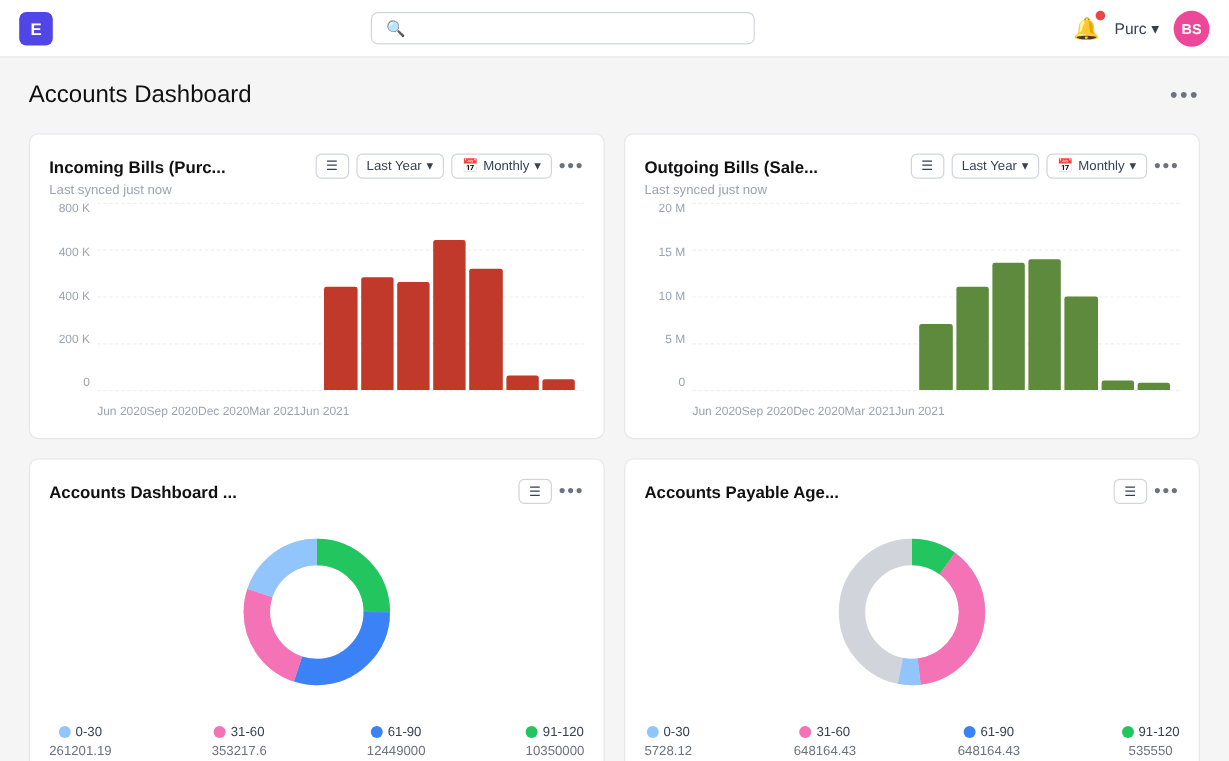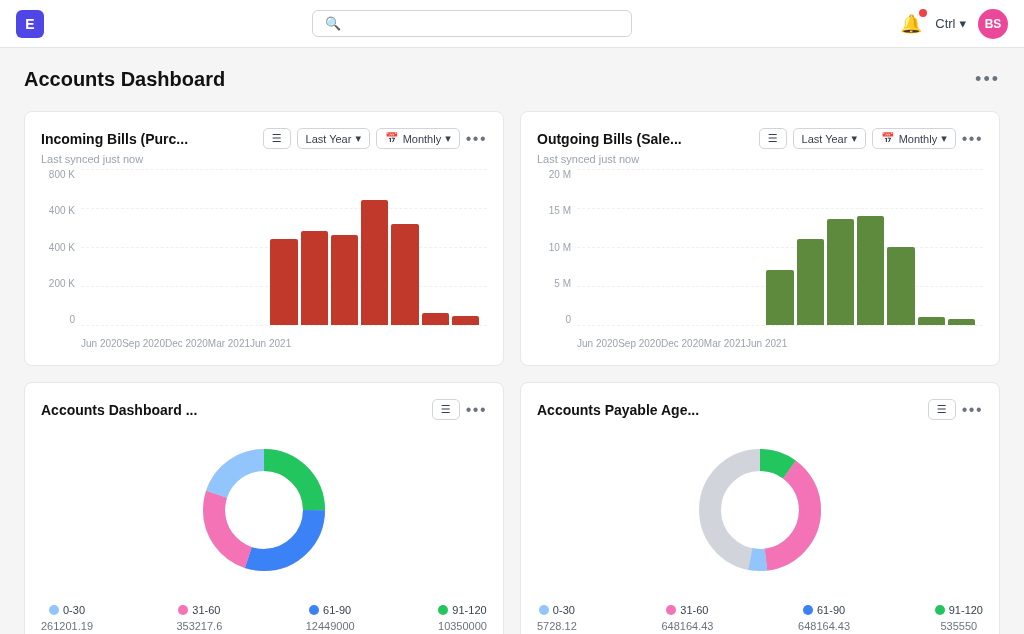--- a/index.html
+++ b/index.html
@@ -37,21 +37,21 @@
     }
     .avatar {
       width: 30px; height: 30px; border-radius: 50%; background: #ec4899;
       display: flex; align-items: center; justify-content: center;
       color: #fff; font-size: 12px; font-weight: 600;
     }
 
     
     .page { padding: 20px 24px; }
     .page-header { display: flex; align-items: center; justify-content: space-between; margin-bottom: 20px; }
-    .page-title { font-size: 20px; font-weight: 700; color: #111; }
+    .page-title { font-size: 20px; font-weight: 400; color: #111; }
     .more-btn { color: #6b7280; cursor: pointer; font-size: 18px; letter-spacing: 2px; }
 
     
     .dashboard-grid { display: grid; grid-template-columns: 1fr 1fr; gap: 16px; }
 
     
     .card {
       background: #fff; border-radius: 8px; padding: 16px;
       border: 1px solid #e5e7eb;
     }
@@ -102,21 +102,21 @@
     <div class="search-bar">
       <span class="search-icon">🔍</span>
     </div>
   </div>
   <div class="topnav-right">
     <div style="position:relative;">
       <span class="bell-icon">🔔</span>
       <span class="bell-badge"></span>
     </div>
     <div class="help-btn">
-      <span>Ctrl</span>
+      <span>Purc</span>
       <span>▾</span>
     </div>
     <div class="avatar">
       <span>BS</span>
     </div>
   </div>
 </nav>
 
 <div class="page">
   <div class="page-header">

